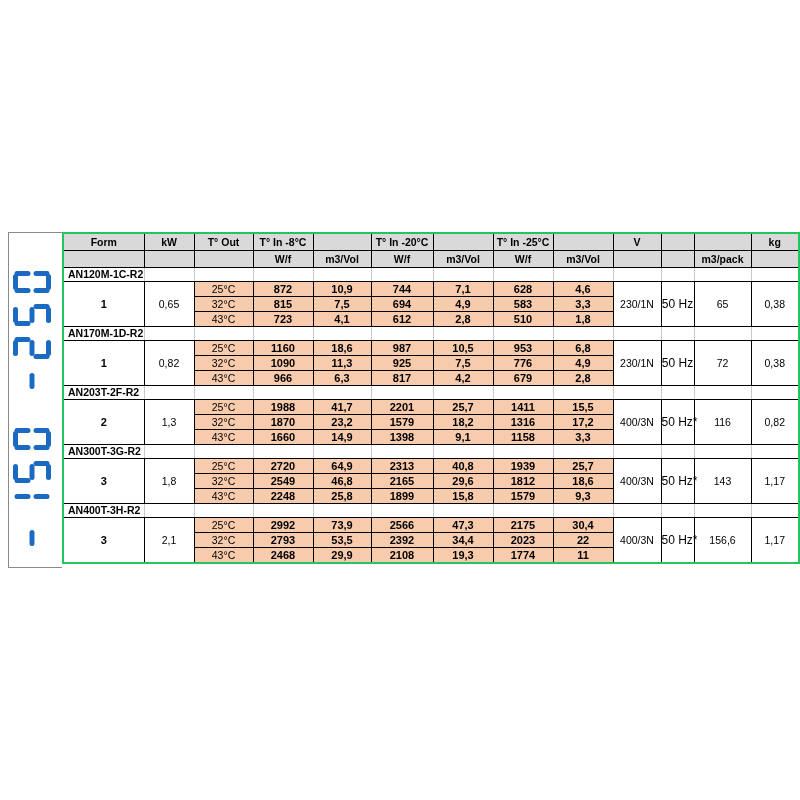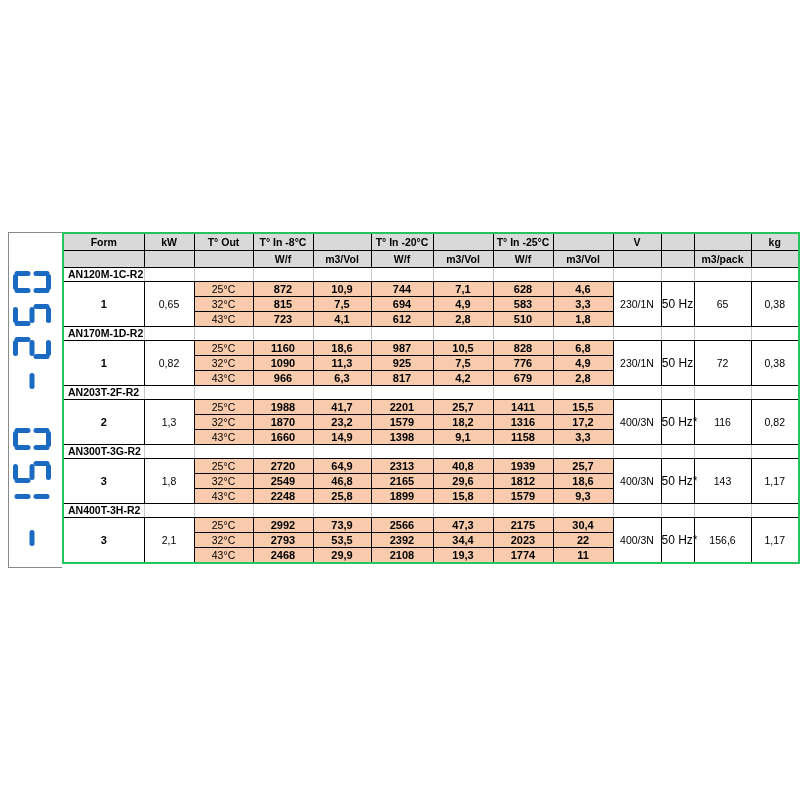--- a/index.html
+++ b/index.html
@@ -202,21 +202,21 @@
           <td></td>
         </tr>
         <tr>
           <td class="form" rowspan="3">1</td>
           <td rowspan="3">0,82</td>
           <td class="peach">25°C</td>
           <td class="peach val">1160</td>
           <td class="peach val">18,6</td>
           <td class="peach val">987</td>
           <td class="peach val">10,5</td>
-          <td class="peach val">828</td>
+          <td class="peach val">953</td>
           <td class="peach val">6,8</td>
           <td rowspan="3">230/1N</td>
           <td class="hz" rowspan="3">50 Hz</td>
           <td rowspan="3">72</td>
           <td rowspan="3">0,38</td>
         </tr>
         <tr>
           <td class="peach">32°C</td>
           <td class="peach val">1090</td>
           <td class="peach val">11,3</td>

